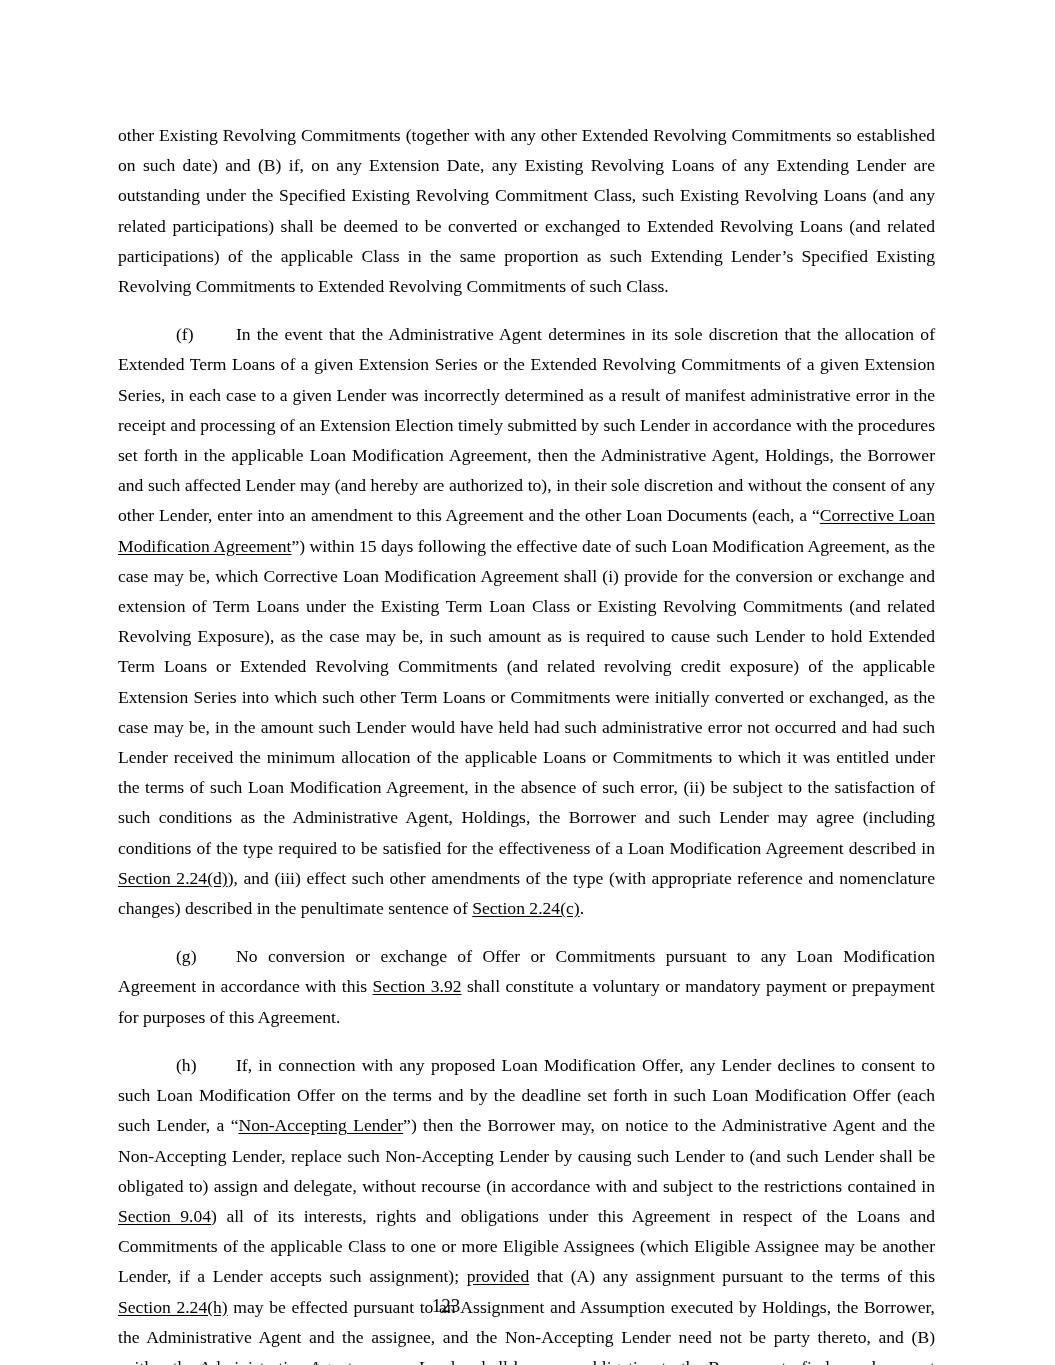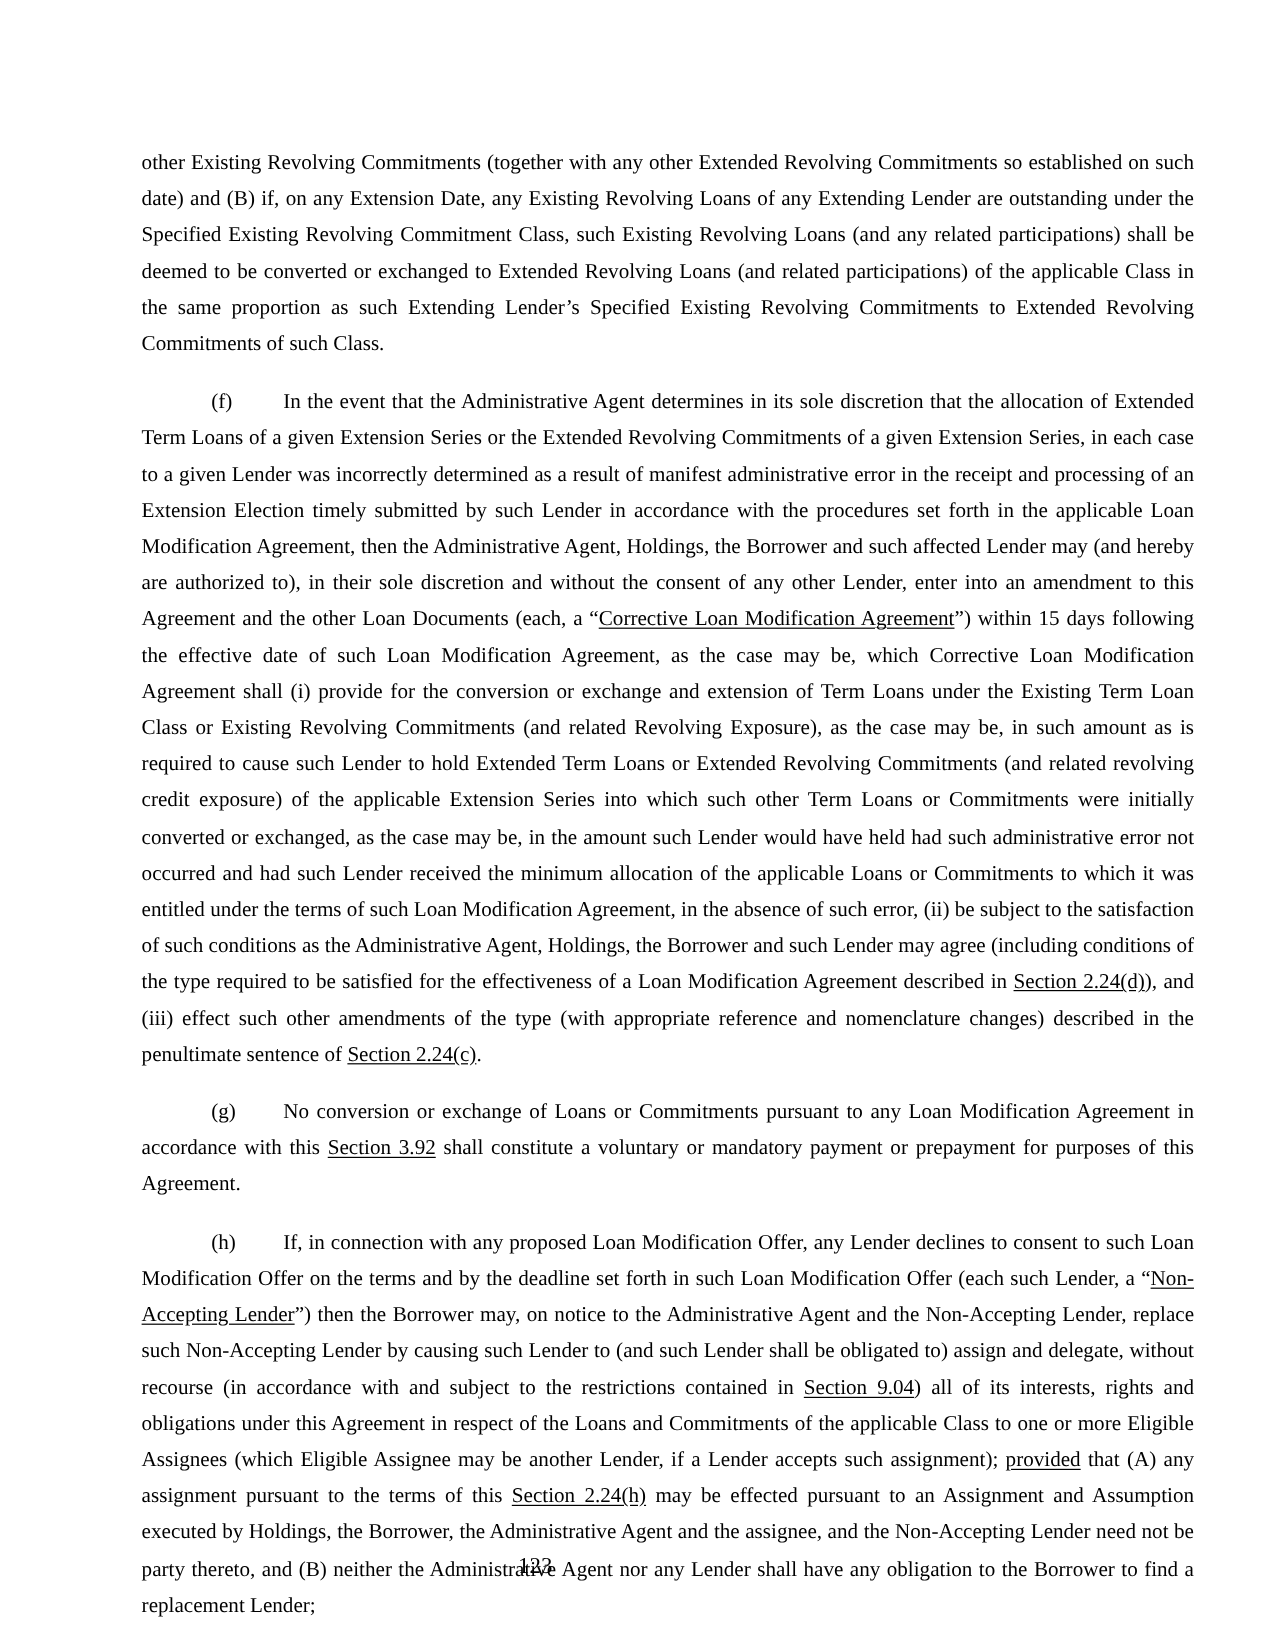--- a/index.html
+++ b/index.html
@@ -15,21 +15,21 @@
     position: relative;
     overflow: hidden;
   }
   .page {
     position: absolute;
     top: 0;
     left: 0;
     width: 1055px;
     height: 1365px;
     box-sizing: border-box;
-    padding: 120px 60px 40px 118px;
+    padding: 120px 120px 40px 118px;
   }
   .body-text {
     font-size: 17.6px;
     line-height: 30.2px;
     text-align: justify;
     text-justify: inter-word;
     hyphens: none;
   }
   p.para {
     margin: 0 0 18px 0;
@@ -59,17 +59,17 @@
     font-family: "Liberation Serif", "DejaVu Serif", serif;
   }
 </style>
 </head>
 <body>
 
 <div class="page">
   <div class="body-text" id="body-text">
       <p class="para continued"><span>other Existing Revolving Commitments (together with any other Extended Revolving Commitments so established on such date) and (B) if, on any Extension Date, any Existing Revolving Loans of any Extending Lender are outstanding under the Specified Existing Revolving Commitment Class, such Existing Revolving Loans (and any related participations) shall be deemed to be converted or exchanged to Extended Revolving Loans (and related participations) of the applicable Class in the same proportion as such Extending Lender’s Specified Existing Revolving Commitments to Extended Revolving Commitments of such Class.</span></p>
       <p class="para indented"><span class="lead-label">(f)</span><span>In the event that the Administrative Agent determines in its sole discretion that the allocation of Extended Term Loans of a given Extension Series or the Extended Revolving Commitments of a given Extension Series, in each case to a given Lender was incorrectly determined as a result of manifest administrative error in the receipt and processing of an Extension Election timely submitted by such Lender in accordance with the procedures set forth in the applicable Loan Modification Agreement, then the Administrative Agent, Holdings, the Borrower and such affected Lender may (and hereby are authorized to), in their sole discretion and without the consent of any other Lender, enter into an amendment to this Agreement and the other Loan Documents (each, a “</span><u class="ref">Corrective Loan Modification Agreement</u><span>”) within 15 days following the effective date of such Loan Modification Agreement, as the case may be, which Corrective Loan Modification Agreement shall (i) provide for the conversion or exchange and extension of Term Loans under the Existing Term Loan Class or Existing Revolving Commitments (and related Revolving Exposure), as the case may be, in such amount as is required to cause such Lender to hold Extended Term Loans or Extended Revolving Commitments (and related revolving credit exposure) of the applicable Extension Series into which such other Term Loans or Commitments were initially converted or exchanged, as the case may be, in the amount such Lender would have held had such administrative error not occurred and had such Lender received the minimum allocation of the applicable Loans or Commitments to which it was entitled under the terms of such Loan Modification Agreement, in the absence of such error, (ii) be subject to the satisfaction of such conditions as the Administrative Agent, Holdings, the Borrower and such Lender may agree (including conditions of the type required to be satisfied for the effectiveness of a Loan Modification Agreement described in </span><u class="ref">Section 2.24(d)</u><span>), and (iii) effect such other amendments of the type (with appropriate reference and nomenclature changes) described in the penultimate sentence of </span><u class="ref">Section 2.24(c)</u><span>.</span></p>
-      <p class="para indented"><span class="lead-label">(g)</span><span>No conversion or exchange of Loans or Commitments pursuant to any Loan Modification Agreement in accordance with this </span><u class="ref">Section 3.92</u><span> shall constitute a voluntary or mandatory payment or prepayment for purposes of this Agreement.</span></p>
+      <p class="para indented"><span class="lead-label">(g)</span><span>No conversion or exchange of Offer or Commitments pursuant to any Loan Modification Agreement in accordance with this </span><u class="ref">Section 3.92</u><span> shall constitute a voluntary or mandatory payment or prepayment for purposes of this Agreement.</span></p>
       <p class="para indented"><span class="lead-label">(h)</span><span>If, in connection with any proposed Loan Modification Offer, any Lender declines to consent to such Loan Modification Offer on the terms and by the deadline set forth in such Loan Modification Offer (each such Lender, a “</span><u class="ref">Non-Accepting Lender</u><span>”) then the Borrower may, on notice to the Administrative Agent and the Non-Accepting Lender, replace such Non-Accepting Lender by causing such Lender to (and such Lender shall be obligated to) assign and delegate, without recourse (in accordance with and subject to the restrictions contained in </span><u class="ref">Section 9.04</u><span>) all of its interests, rights and obligations under this Agreement in respect of the Loans and Commitments of the applicable Class to one or more Eligible Assignees (which Eligible Assignee may be another Lender, if a Lender accepts such assignment); </span><u class="ref">provided</u><span> that (A) any assignment pursuant to the terms of this </span><u class="ref">Section 2.24(h)</u><span> may be effected pursuant to an Assignment and Assumption executed by Holdings, the Borrower, the Administrative Agent and the assignee, and the Non-Accepting Lender need not be party thereto, and (B) neither the Administrative Agent nor any Lender shall have any obligation to the Borrower to find a replacement Lender; </span></p>
     </div>
   <div class="page-number">123</div>
 </div>
 
 </body></html>

